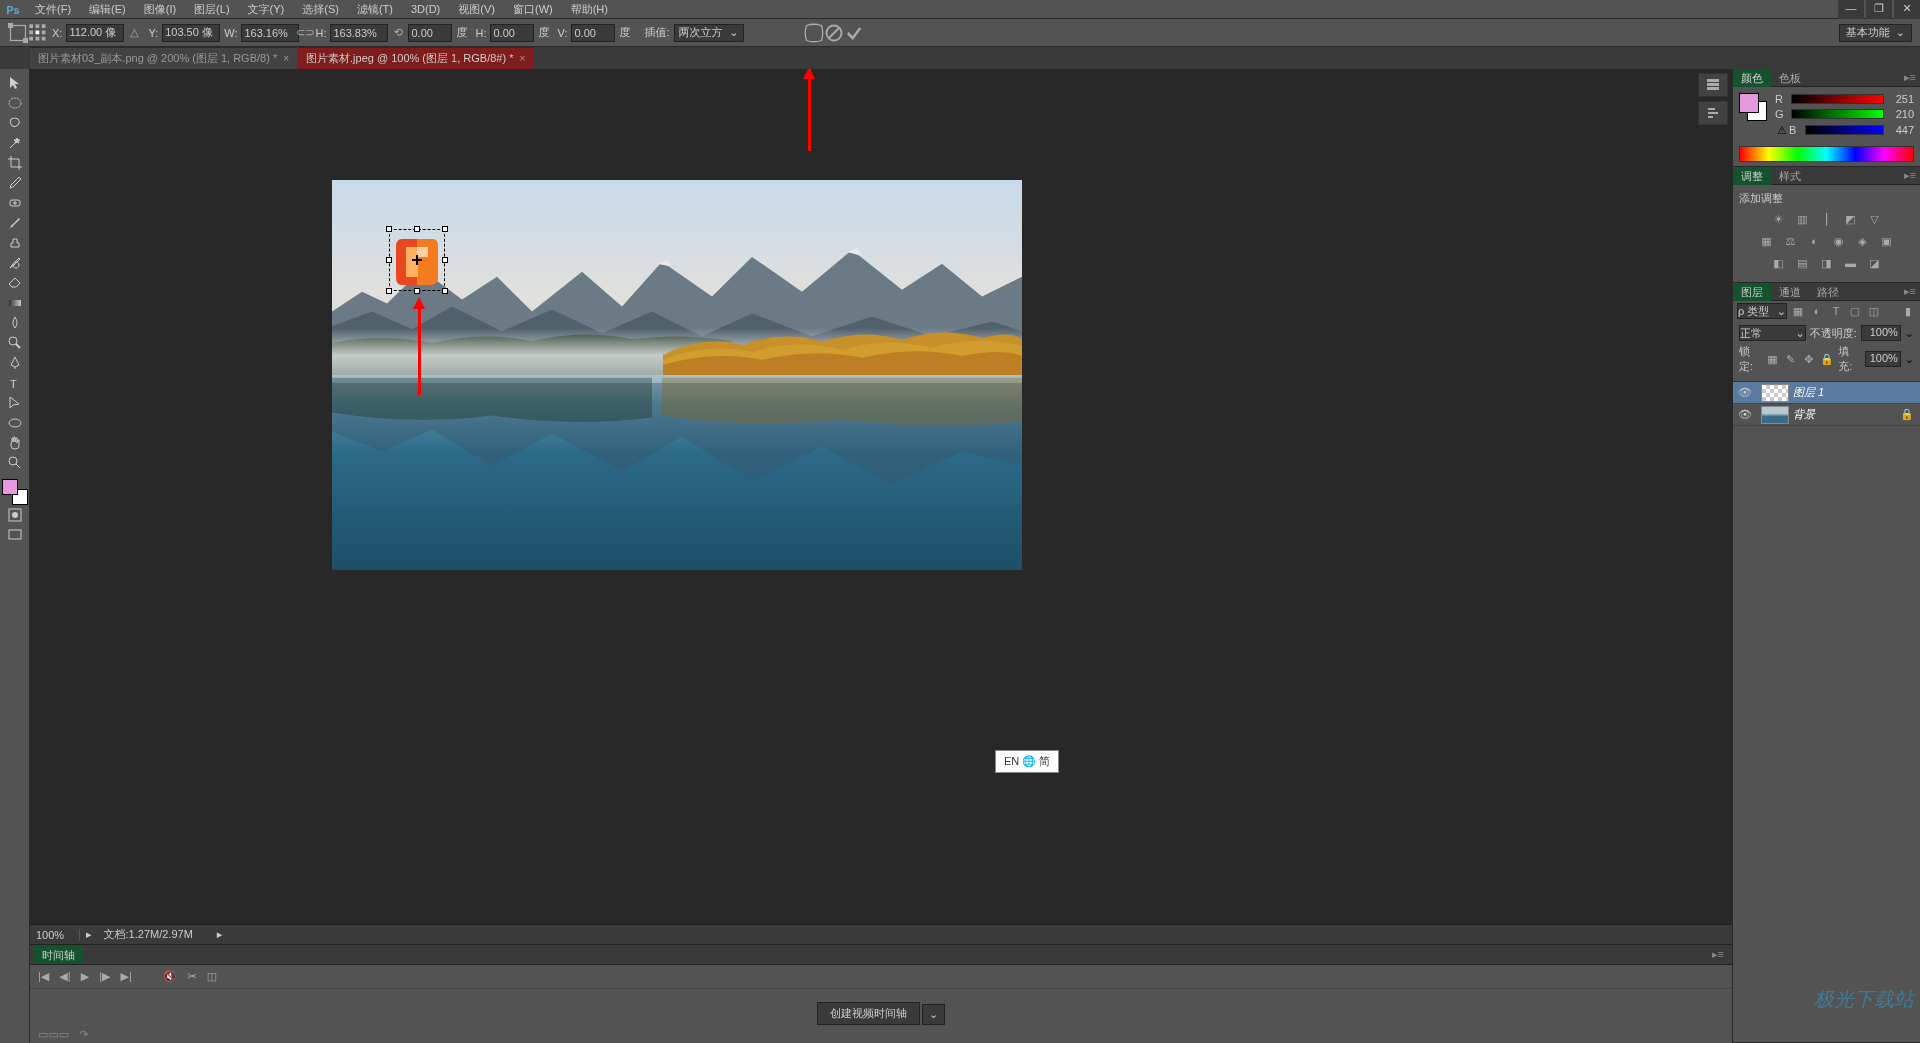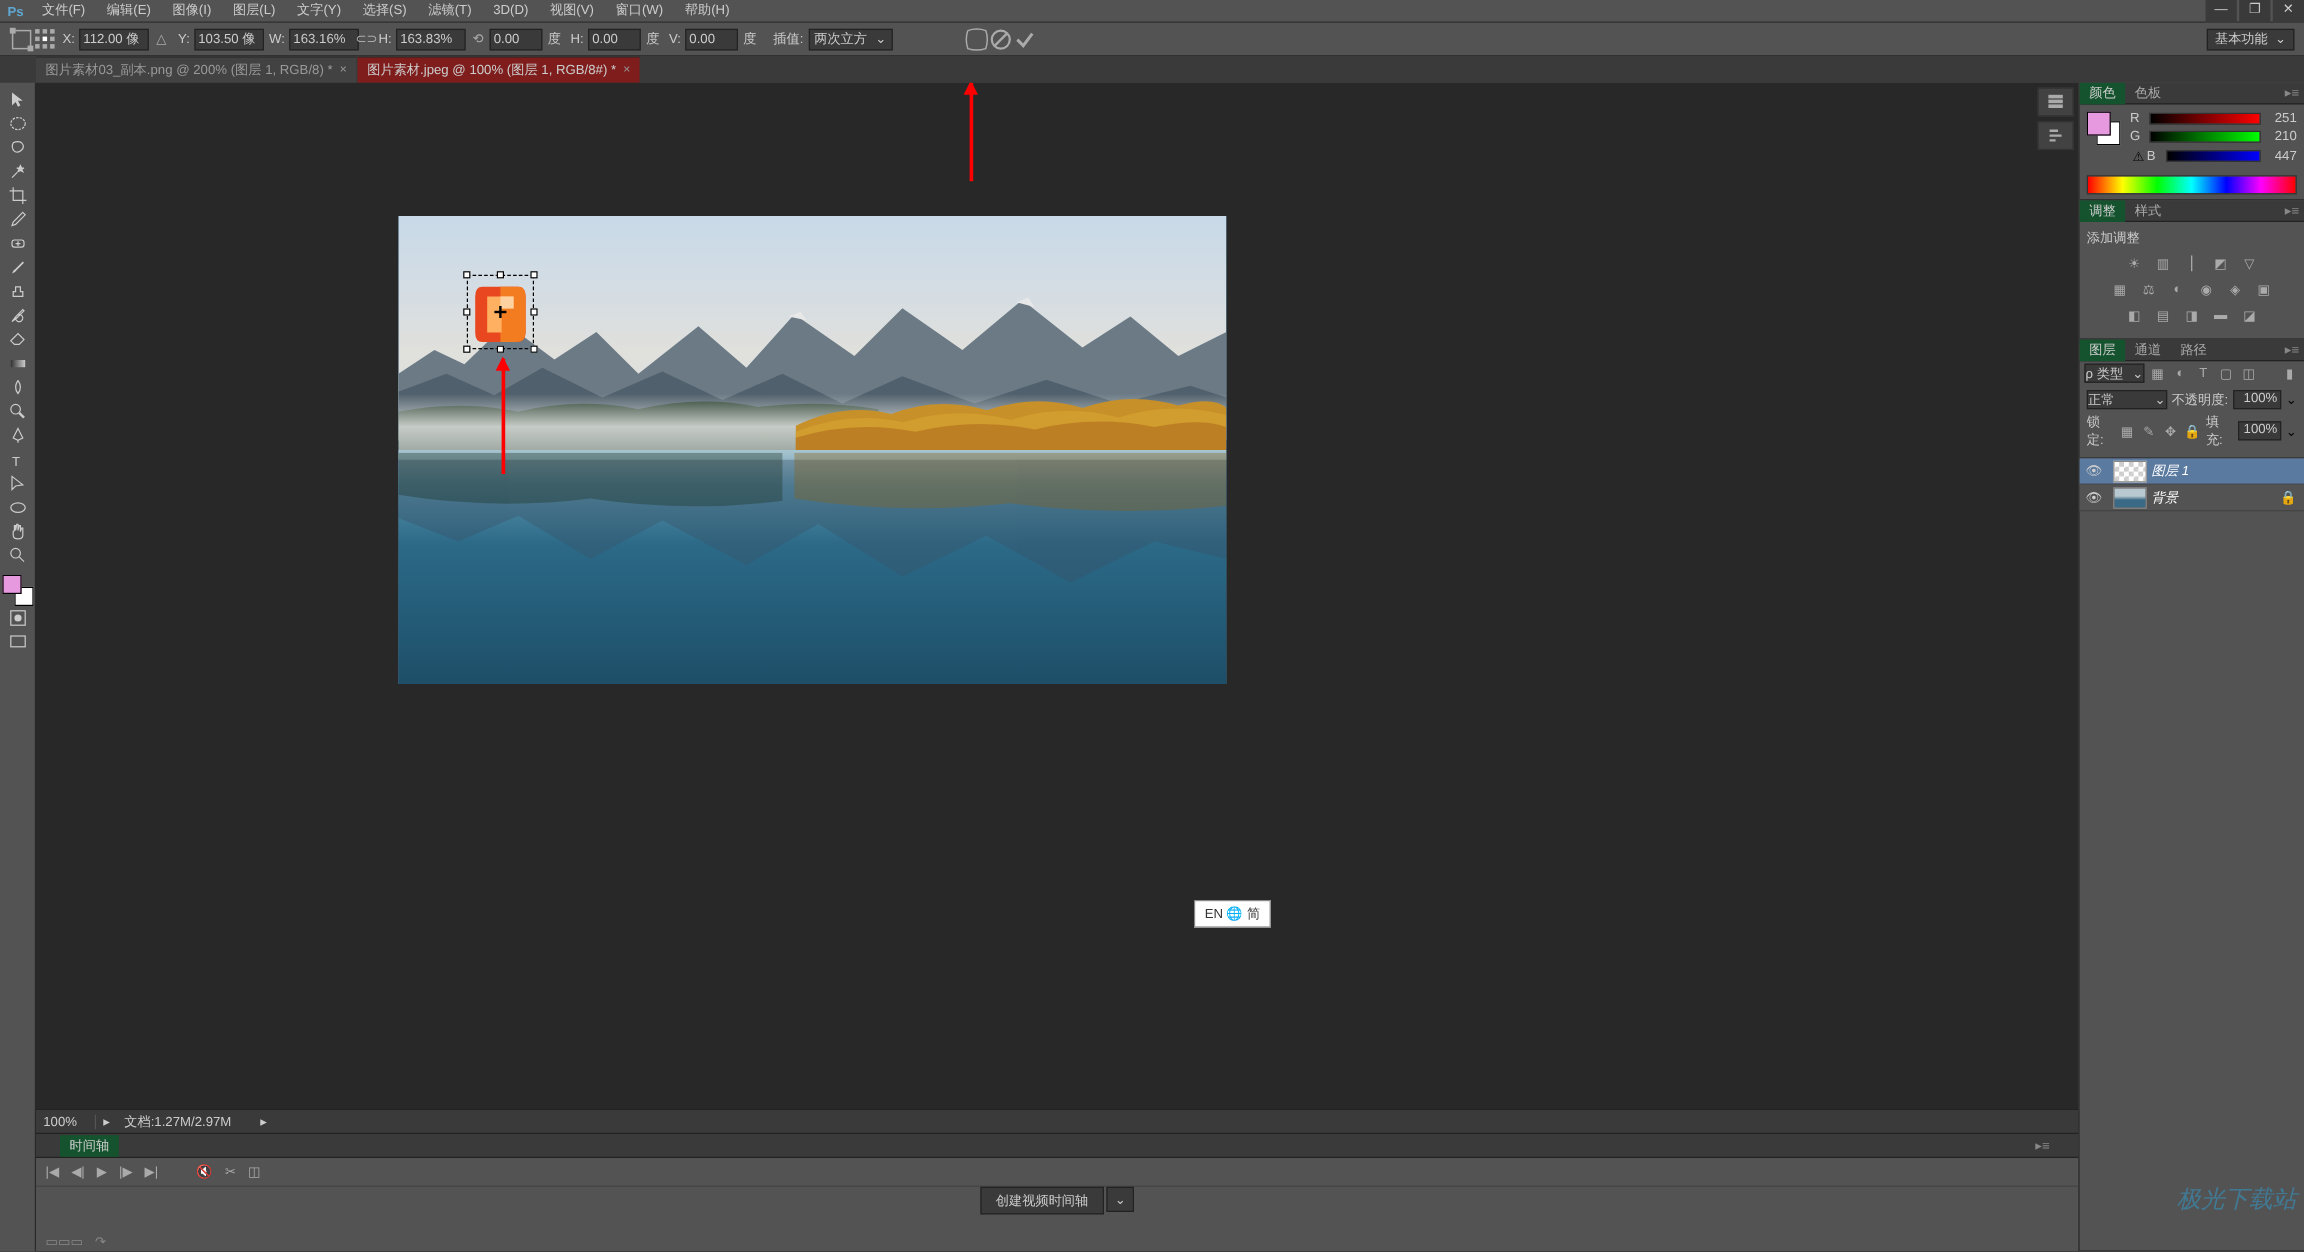--- a/index.html
+++ b/index.html
@@ -71,25 +71,25 @@
 .annot-arrow-2 { position: absolute; left: 388px; top: 230px; height: 96px; width: 3px; background: #ff0000; }
 .annot-arrow-2::before { content: ''; position: absolute; top: -2px; left: -5px; border-left: 6px solid transparent; border-right: 6px solid transparent; border-bottom: 12px solid #ff0000; }
 
 
 .status-bar { height: 20px; background: #3a3a3a; display: flex; align-items: center; color: #ccc; border-top: 1px solid #222; }
 .status-bar > * { padding: 0 6px; }
 .zoom-lvl { width: 50px; border-right: 1px solid #555; }
 
 
 .timeline { background: #535353; border-top: 1px solid #222; }
-.timeline-hdr { height: 20px; background: #3a3a3a; padding: 0 20px; display: flex; align-items: center; color: #ccc; border-bottom: 1px solid #222; }
+.timeline-hdr { height: 20px; background: #3a3a3a; padding: 0 4px; display: flex; align-items: center; color: #ccc; border-bottom: 1px solid #222; }
 .timeline-body { height: 78px; display: flex; flex-direction: column; }
 .tl-controls { height: 24px; display: flex; align-items: center; padding: 0 8px; gap: 10px; border-bottom: 1px solid #444; }
 .tl-ctrl { color: #aaa; }
-.tl-center { flex: 1; display: flex; align-items: flex-start; justify-content: center; }
+.tl-center { flex: 1; display: flex; align-items: flex-end; justify-content: center; }
 .tl-btn { background: #3a3a3a; border: 1px solid #222; color: #ccc; padding: 3px 12px; display: flex; align-items: center; }
 .tl-footer { height: 18px; margin-top: auto; display: flex; align-items: center; padding: 0 8px; color: #888; }
 
 
 .right-dock { width: 188px; background: #535353; display: flex; flex-direction: column; border-left: 1px solid #282828; }
 .right-mini { position: absolute; right: 188px; top: 69px; width: 34px; }
 .mini-btn { width: 30px; height: 24px; background: #424242; margin: 4px 0; border: 1px solid #333; display: flex; align-items: center; justify-content: center; color: #aaa; }
 
 .panel { border-bottom: 1px solid #282828; }
 .panel-tabs { height: 18px; background: #3a3a3a; display: flex; align-items: center; border-bottom: 1px solid #222; }

